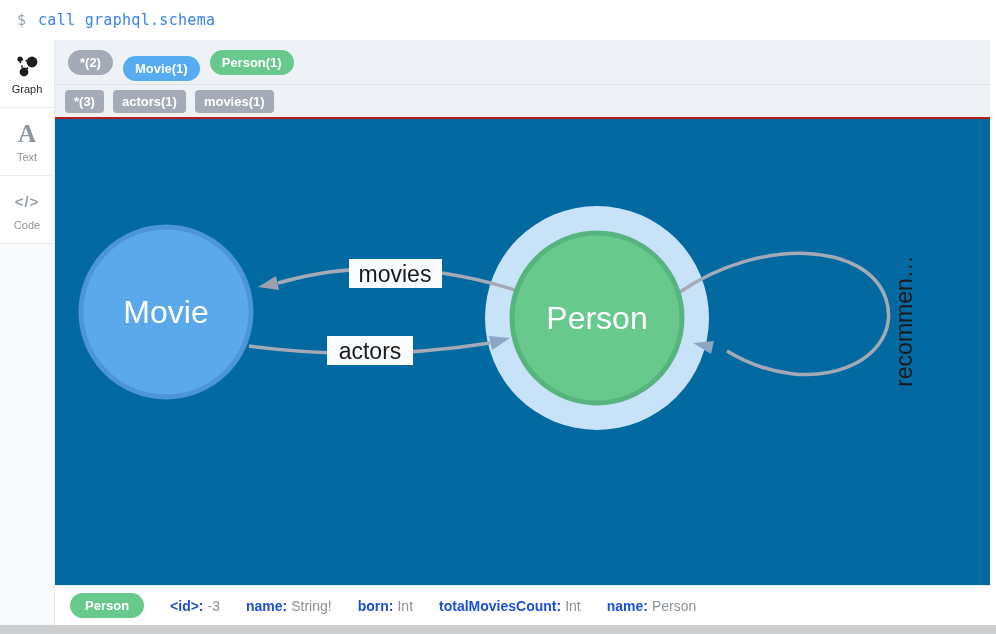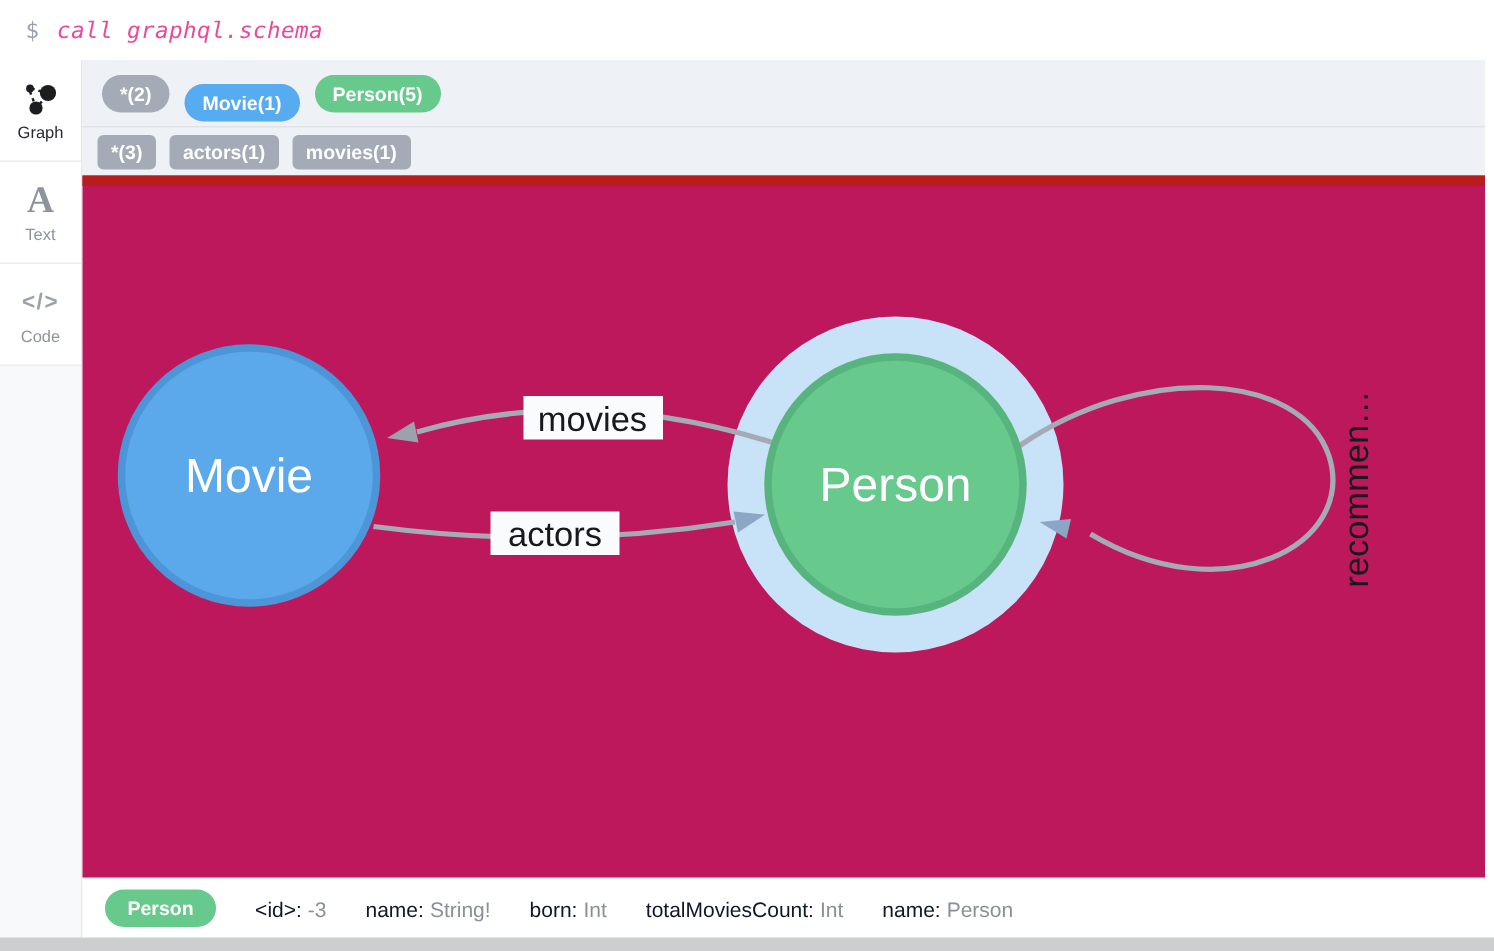--- a/index.html
+++ b/index.html
@@ -3,21 +3,21 @@
 <meta charset="utf-8">
 <style>
   * { margin:0; padding:0; box-sizing:border-box; }
   html,body { font-family:"Liberation Sans", sans-serif; }
   .page { position:relative; width:996px; height:634px; background:#fff; overflow:hidden; }
 
   
   .command-bar { height:40px; display:flex; align-items:center; padding-left:17px;
     background:#fff; font-family:"DejaVu Sans Mono", monospace; font-size:15px; }
   .command-bar .prompt { color:#9aa3af; margin-right:12px; }
-  .command-bar .command { color:#ec4899; letter-spacing:.3px;font-style:italic; }
+  .command-bar .command { color:#3b82f6; letter-spacing:.3px; }
 
   
   .content { display:flex; height:585px; }
 
   
   .sidebar { width:55px; background:#fcfcfd; border-right:1px solid #e5e7ea; display:flex; flex-direction:column; }
   .side-item { height:68px; border-bottom:1px solid #ececef; display:flex; flex-direction:column;
     align-items:center; justify-content:center; gap:4px; cursor:pointer; background:#fff; }
   .side-item .glyph { height:26px; display:flex; align-items:center; justify-content:center; }
   .side-item .lbl { font-size:11px; color:#8d949e; }
@@ -32,28 +32,28 @@
 
   .row-nodes { height:44px; background:#eef1f5; display:flex; align-items:center; gap:10px; padding-left:13px; }
   .row-rels  { height:33px; background:#eef1f5; border-top:1px solid #e0e4e9; display:flex; align-items:center; gap:9px; padding-left:10px; }
   .pill { color:#fff; font-size:13px; font-weight:bold; line-height:1; cursor:pointer; }
   .pill.round { border-radius:999px; padding:6px 12px; }
   .pill.rect  { border-radius:4px;  padding:5px 9px; }
   .pill.gray  { background:#a5abb6; }
   .pill.blue  { background:#57abf1;margin-top:12px; }
   .pill.green { background:#68c98d; }
 
-  .canvas { height:468px; background:#be185d; border-top:7px solid #b91c1c; position:relative; }
+  .canvas { height:468px; background:#0369a1; border-top:2px solid #b91c1c; position:relative; }
   .canvas svg { display:block; }
 
   .status-bar { height:40px; background:#fff; border-top:1px solid #e5e8ed; display:flex; align-items:center;
     padding-left:15px; gap:26px; }
   .status-bar .pill.round { padding:6px 15px; cursor:default; }
   .props { display:flex; align-items:center; gap:26px; font-size:14px; }
-  .prop .k { font-weight:normal; color:#0f172a; }
+  .prop .k { font-weight:bold; color:#1d4ed8; }
   .prop .v { color:#8a9099; margin-left:4px; }
 
   .bottom-strip { position:absolute; left:0; bottom:0; width:100%; height:9px; background:#cdced0; }
 
   
   .node-label { fill:#fff; font-size:32px; text-anchor:middle; }
   .edge-label { fill:#17191d; font-size:23px; text-anchor:middle; }
 </style>
 </head>
 <body>
@@ -96,21 +96,21 @@
         <span class="lbl">Code</span>
       </div>
       <div class="side-filler"></div>
     </div>
 
     <div class="main">
 
       <div class="row-nodes">
         <span class="pill round gray">*(2)</span>
         <span class="pill round blue">Movie(1)</span>
-        <span class="pill round green">Person(5)</span>
+        <span class="pill round green">Person(1)</span>
       </div>
 
       <div class="row-rels">
         <span class="pill rect gray">*(3)</span>
         <span class="pill rect gray">actors(1)</span>
         <span class="pill rect gray">movies(1)</span>
       </div>
 
       <div class="canvas">
         <svg width="935" height="468" viewBox="0 0 935 468">

